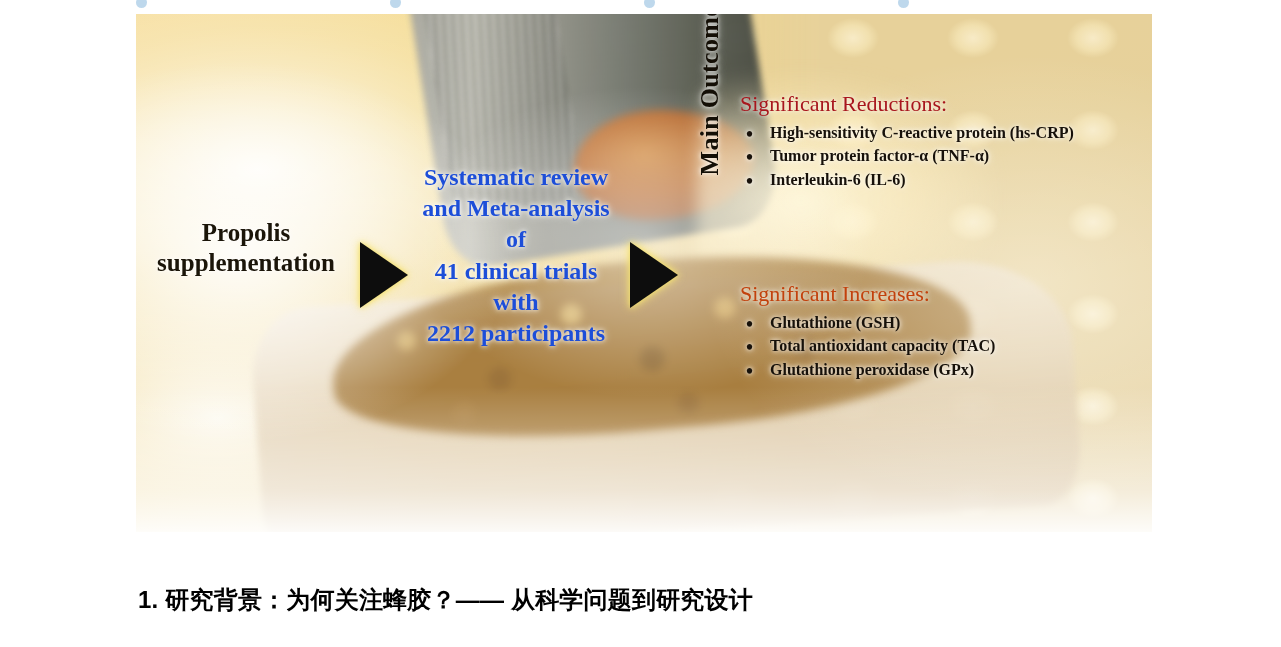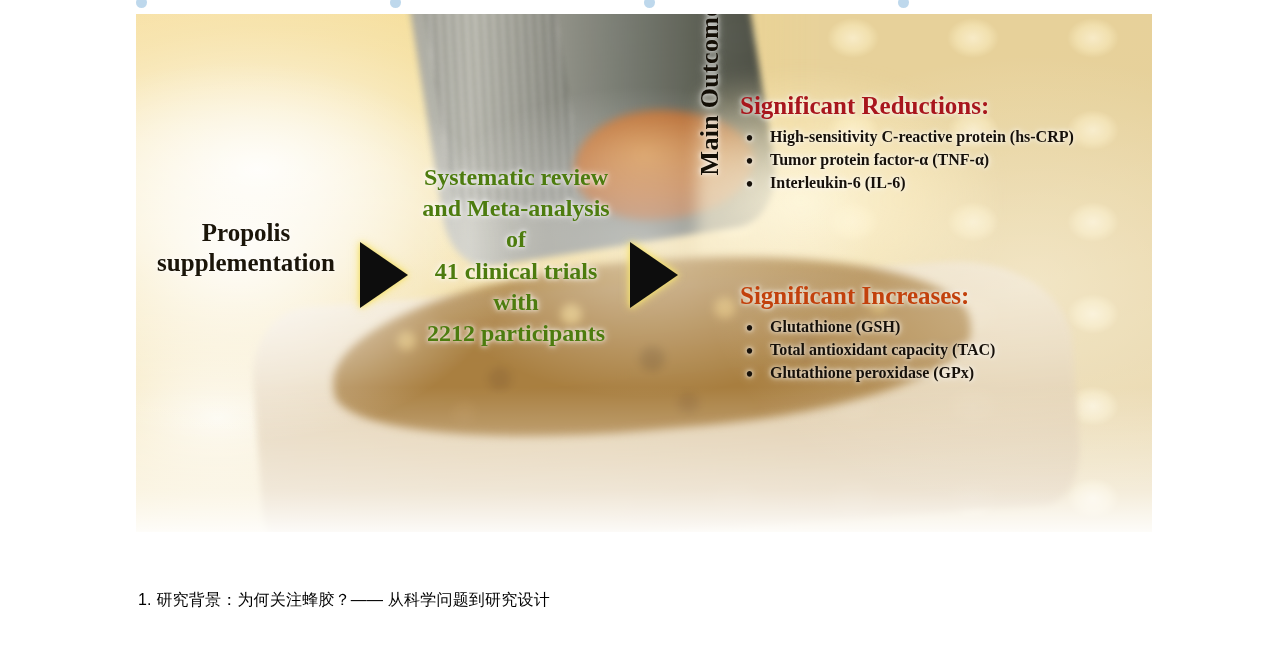--- a/index.html
+++ b/index.html
@@ -200,21 +200,21 @@
     filter: drop-shadow(0 0 2.5px #f2e06a) drop-shadow(0 0 5px rgba(248,228,120,0.85));
   }
   #arrow-1 { left: 224px; top: 228px; }
   #arrow-2 { left: 494px; top: 228px; }
 
   .stage-study {
     position: absolute;
     left: 256px; top: 148px;
     width: 248px;
     text-align: center;
-    color: #4d7c0f;
+    color: #1d4ed8;
     font-weight: bold;
     font-size: 24px;
     line-height: 1.30;
     text-shadow: 0 0 4px rgba(255,255,255,0.9), 0 0 9px rgba(255,255,255,0.75);
   }
 
   #main-outcomes {
     position: absolute;
     left: 552px; top: 152px;
     width: 250px; height: 44px;
@@ -229,22 +229,22 @@
     letter-spacing: .3px;
     white-space: nowrap;
     text-shadow: 0 0 4px rgba(255,255,255,0.85), 0 0 9px rgba(255,255,255,0.7);
   }
 
   .outcome-block { position: absolute; left: 604px; width: 420px; }
   #block-reductions { top: 78px; }
   #block-increases  { top: 268px; }
 
   .outcome-heading {
-    font-weight: bold;
-    font-size: 25px;
+    font-weight: normal;
+    font-size: 22px;
     line-height: 1.1;
     margin-bottom: 6px;
     text-shadow: 0 0 4px rgba(255,255,255,0.9), 0 0 8px rgba(255,255,255,0.7);
   }
   #heading-reductions { color: #a8161d; }
   #heading-increases  { color: #c2410c; }
 
   .outcome-list { list-style: none; margin: 0; padding: 0; }
   .outcome-item {
     position: relative;
@@ -263,22 +263,22 @@
     font-size: 20px;
     color: #17110a;
   }
 
   
   #section-caption {
     position: absolute;
     left: 138px;
     top: 586px;
     font-family: "Liberation Sans", sans-serif;
-    font-weight: normal;
-    font-size: 16px;
+    font-weight: bold;
+    font-size: 24px;
     line-height: 28px;
     color: #000000;
     white-space: nowrap;
     letter-spacing: .2px;
   }
 </style>
 </head>
 <body>
 
 <div id="watermark-strip">

